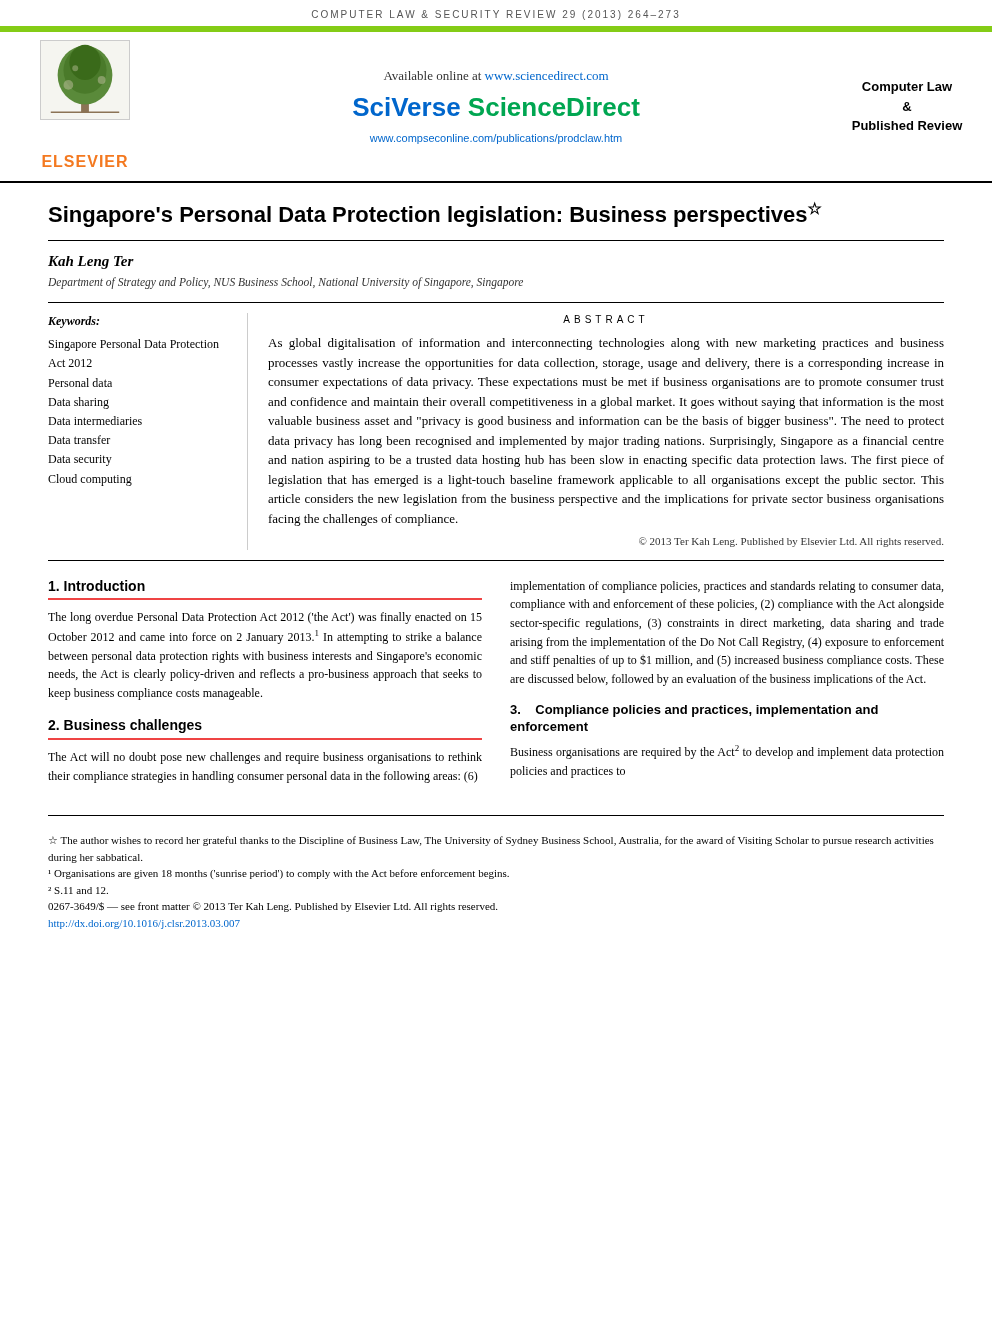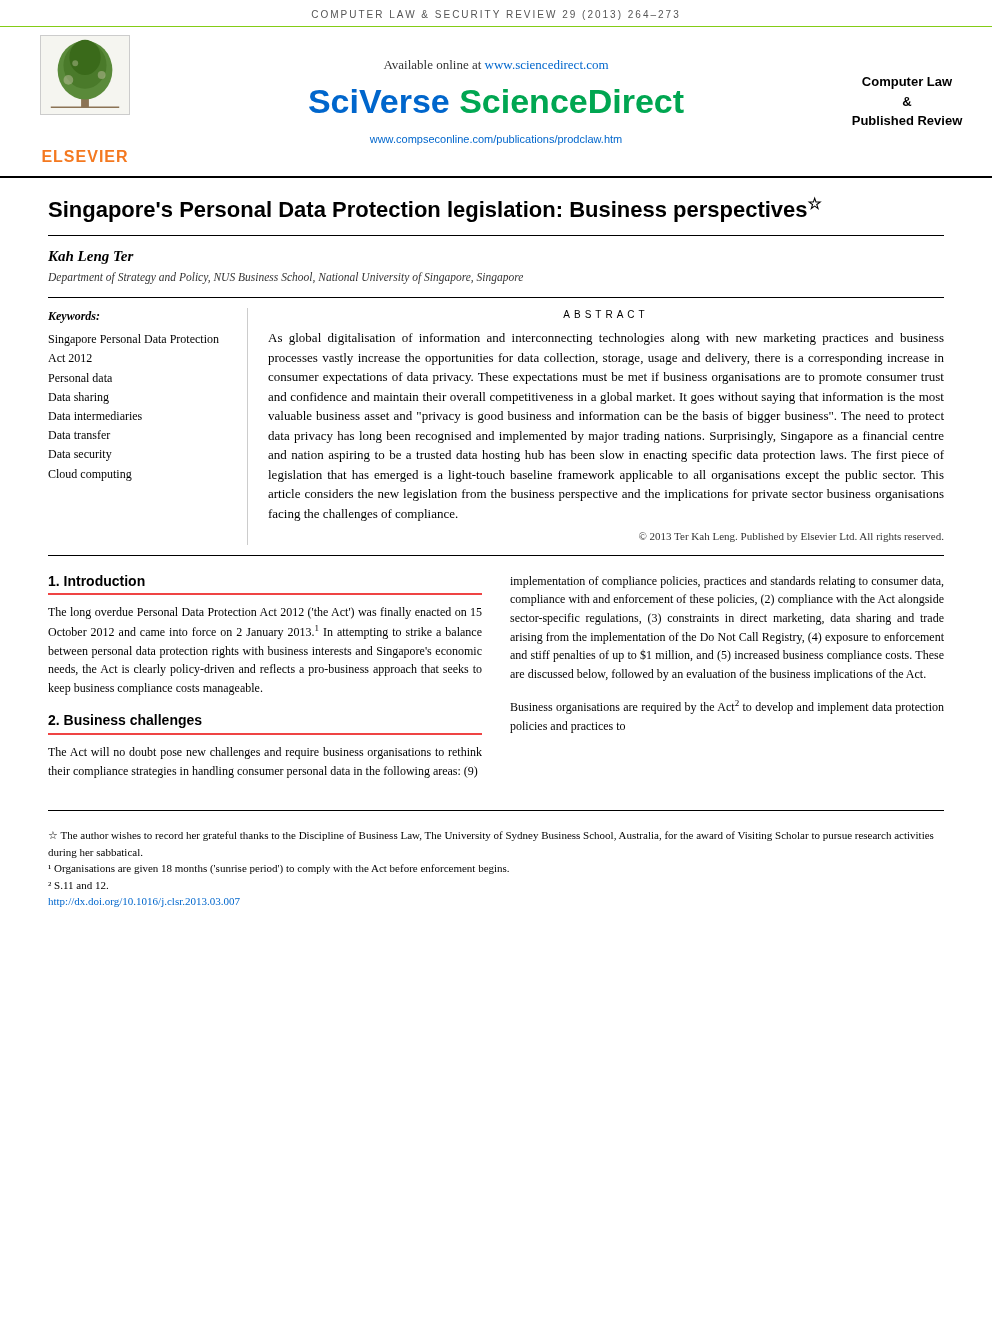--- a/index.html
+++ b/index.html
@@ -11,21 +11,21 @@
       min-height: 1323px;
       font-size: 13px;
       line-height: 1.4;
     }
     .journal-header {
       text-align: center;
       font-size: 10px;
       letter-spacing: 2px;
       color: #555;
       padding: 8px 0 4px;
-      border-bottom: 1px solid #84cc16;
+      border-bottom: 6px solid #84cc16;
       font-family: Arial, sans-serif;
       text-transform: uppercase;
     }
     .top-banner {
       display: flex;
       align-items: stretch;
       border-bottom: 2px solid #000;
       padding: 8px 20px;
       gap: 0;
     }
@@ -74,21 +74,21 @@
       font-size: 13px;
       color: #333;
       font-family: Liberation Serif, serif;
       margin-bottom: 4px;
     }
     .available-text a {
       color: #0066cc;
       text-decoration: none;
     }
     .sciverse-title {
-      font-size: 34px;
+      font-size: 26px;
       font-weight: bold;
       color: #0066cc;
       font-family: Arial, sans-serif;
       margin-bottom: 0;
     }
     .sciverse-title span.sci {
       color: #0066cc;
     }
     .sciverse-title span.direct {
       color: #00a651;
@@ -326,40 +326,44 @@
         <div class="section-block">
           <div class="section-heading">1.    Introduction</div>
           <div class="body-text">
             The long overdue Personal Data Protection Act 2012 ('the Act') was finally enacted on 15 October 2012 and came into force on 2 January 2013.<sup>1</sup> In attempting to strike a balance between personal data protection rights with business interests and Singapore's economic needs, the Act is clearly policy-driven and reflects a pro-business approach that seeks to keep business compliance costs manageable.
           </div>
         </div>
 
         <div class="section-block">
           <div class="section-heading">2.    Business challenges</div>
           <div class="body-text">
-            The Act will no doubt pose new challenges and require business organisations to rethink their compliance strategies in handling consumer personal data in the following areas: (9)
+            The Act will no doubt pose new challenges and require business organisations to rethink their compliance strategies in handling consumer personal data in the following areas: (6)
           </div>
         </div>
       </div>
 
       <div class="body-col">
         <div class="section-block">
           <div class="body-text">implementation of compliance policies, practices and standards relating to consumer data, compliance with and enforcement of these policies, (2) compliance with the Act alongside sector-specific regulations, (3) constraints in direct marketing, data sharing and trade arising from the implementation of the Do Not Call Registry, (4) exposure to enforcement and stiff penalties of up to $1 million, and (5) increased business compliance costs. These are discussed below, followed by an evaluation of the business implications of the Act.</div>
         </div>
 
         <div class="section-block">
+          <div class="compliance-heading">
+            3.&nbsp;&nbsp;&nbsp; Compliance policies and practices, implementation and enforcement
+          </div>
           <div class="body-text">
             Business organisations are required by the Act<sup>2</sup> to develop and implement data protection policies and practices to
           </div>
         </div>
       </div>
     </div>
   </div>
 
   <div class="footnote-area">
     <div>☆ The author wishes to record her grateful thanks to the Discipline of Business Law, The University of Sydney Business School, Australia, for the award of Visiting Scholar to pursue research activities during her sabbatical.</div>
     <div>¹ Organisations are given 18 months ('sunrise period') to comply with the Act before enforcement begins.</div>
     <div>² S.11 and 12.</div>
+    <div>0267-3649/$ — see front matter © 2013 Ter Kah Leng. Published by Elsevier Ltd. All rights reserved.</div>
     <div class="footer-links">
       <span>http://dx.doi.org/10.1016/j.clsr.2013.03.007</span>
     </div>
   </div>
 </div>
 
 </body></html>

